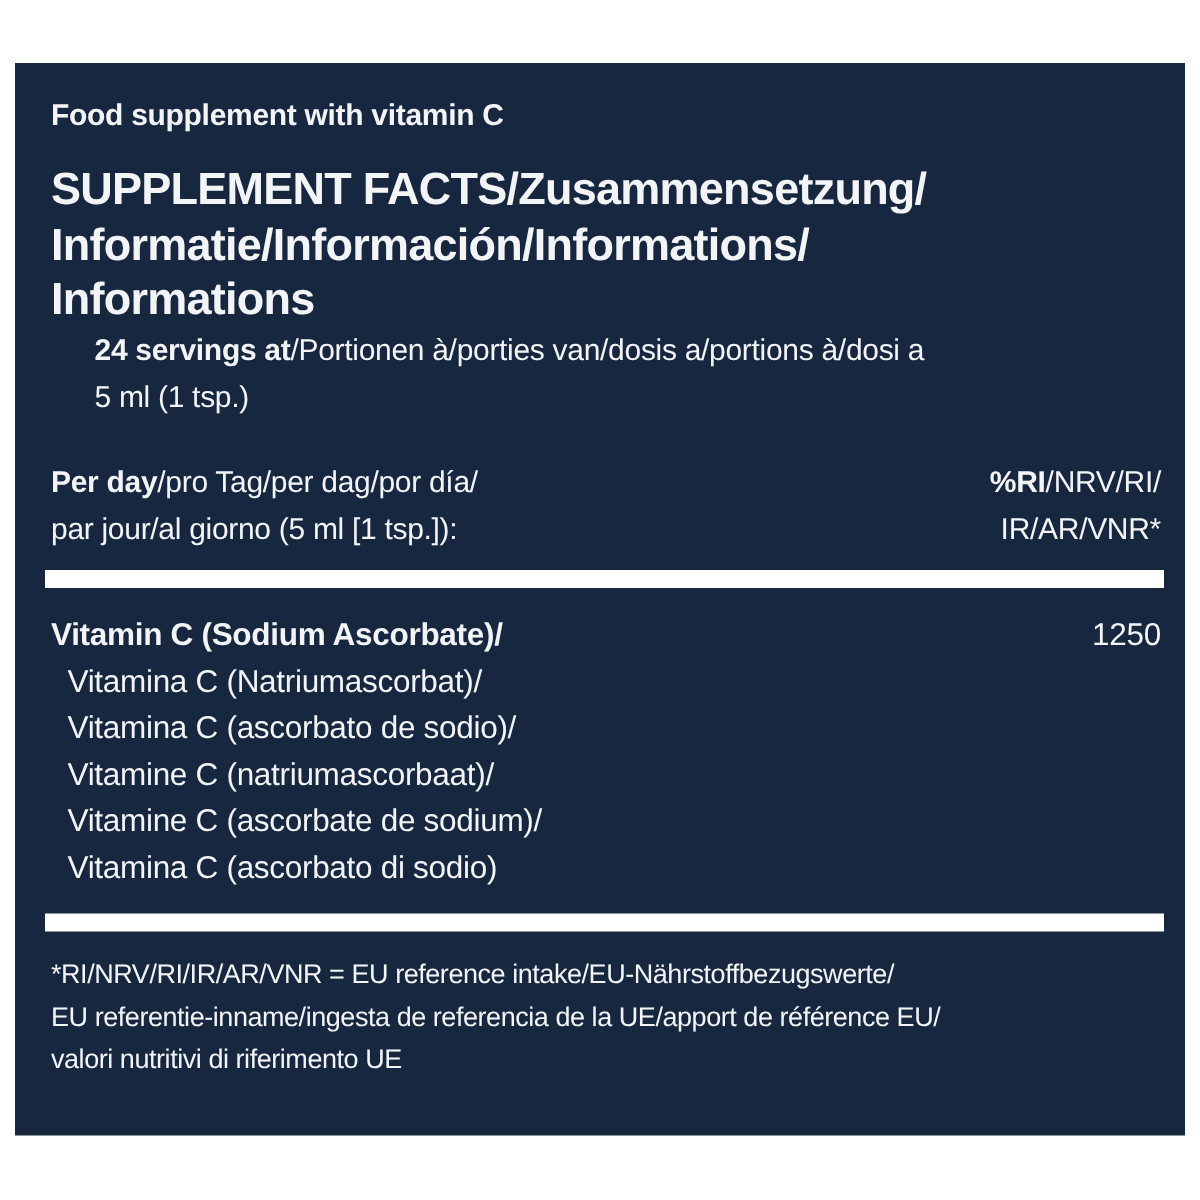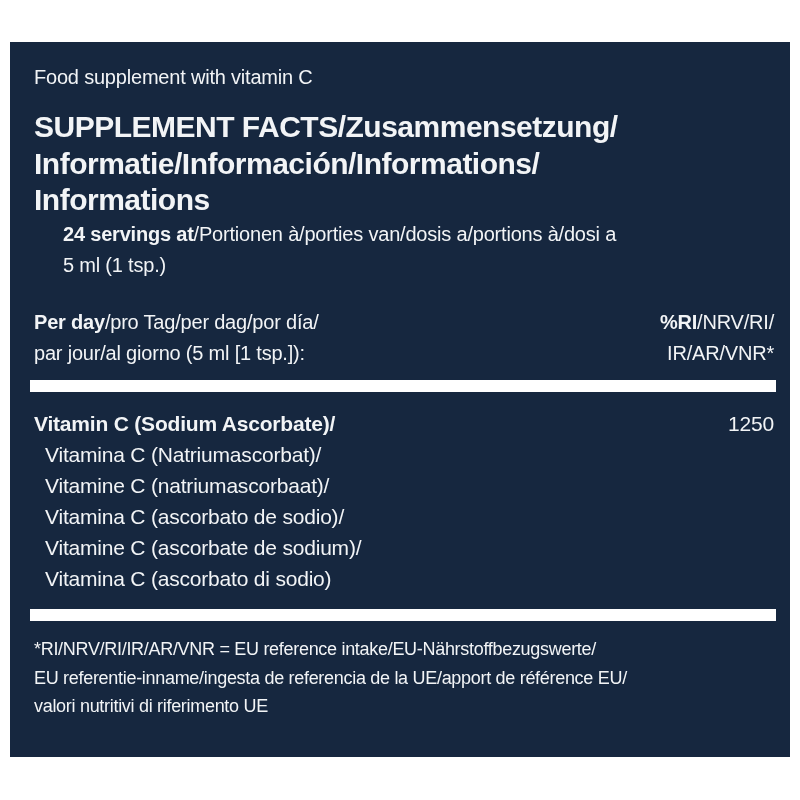--- a/index.html
+++ b/index.html
@@ -21,21 +21,21 @@
     top: 42px;
     width: 780px;
     height: 715px;
     background: #16273F;
     color: #F2F4F6;
     padding: 22px 16px 18px 24px;
     letter-spacing: -0.2px;
   }
   .tagline {
     font-size: 20px;
-    font-weight: normal;
+    font-weight: bold;
     margin: 2px 0 20px 0;
   }
   .title {
     font-size: 30px;
     font-weight: bold;
     line-height: 1.22;
     letter-spacing: -0.5px;
   }
   .servings {
     font-size: 20px;
@@ -110,22 +110,22 @@
 
     <div class="divider"></div>
 
     <div class="nutrient-row">
       <div class="n-name">Vitamin C (Sodium Ascorbate)/</div>
       <div class="n-percent">1250</div>
     </div>
 
     <div class="translations">
       <div>Vitamina C (Natriumascorbat)/</div>
+      <div>Vitamina C (ascorbato de sodio)/</div>
       <div>Vitamine C (natriumascorbaat)/</div>
-      <div>Vitamina C (ascorbato de sodio)/</div>
       <div>Vitamine C (ascorbate de sodium)/</div>
       <div>Vitamina C (ascorbato di sodio)</div>
     </div>
 
     <div class="divider second"></div>
 
     <div class="footnote">
       <div>*RI/NRV/RI/IR/AR/VNR = EU reference intake/EU-Nährstoffbezugswerte/</div>
       <div>EU referentie-inname/ingesta de referencia de la UE/apport de référence EU/</div>
       <div>valori nutritivi di riferimento UE</div>

